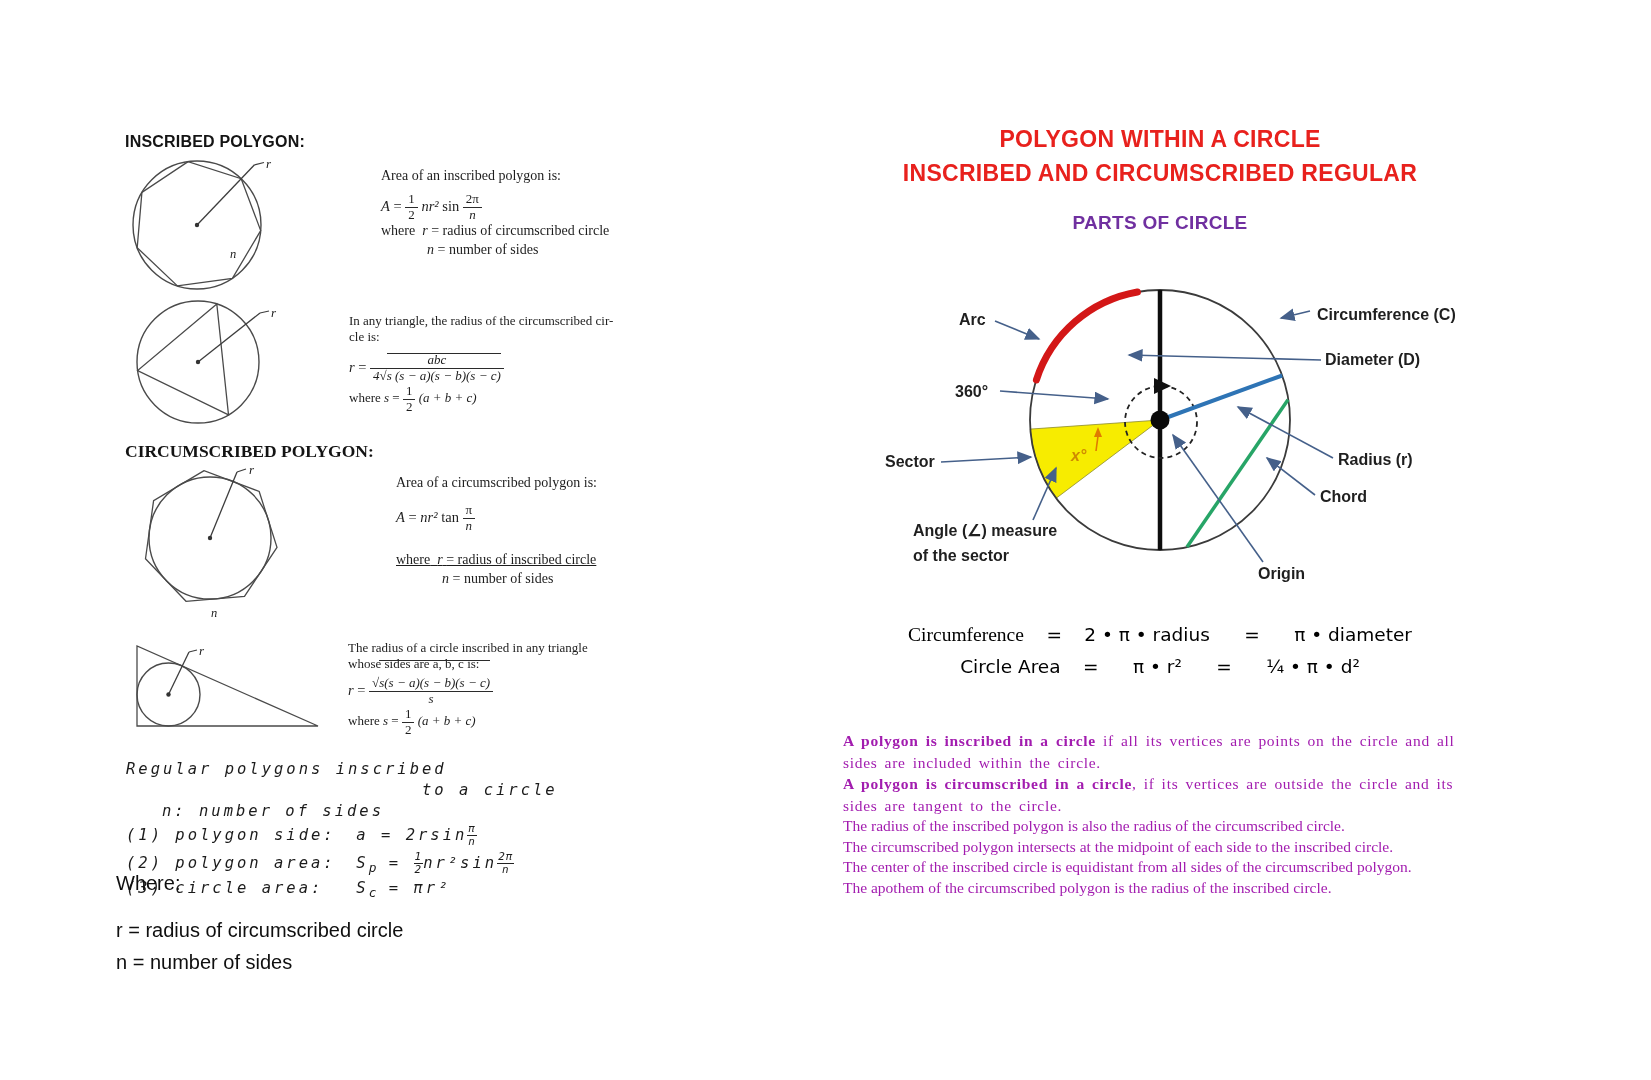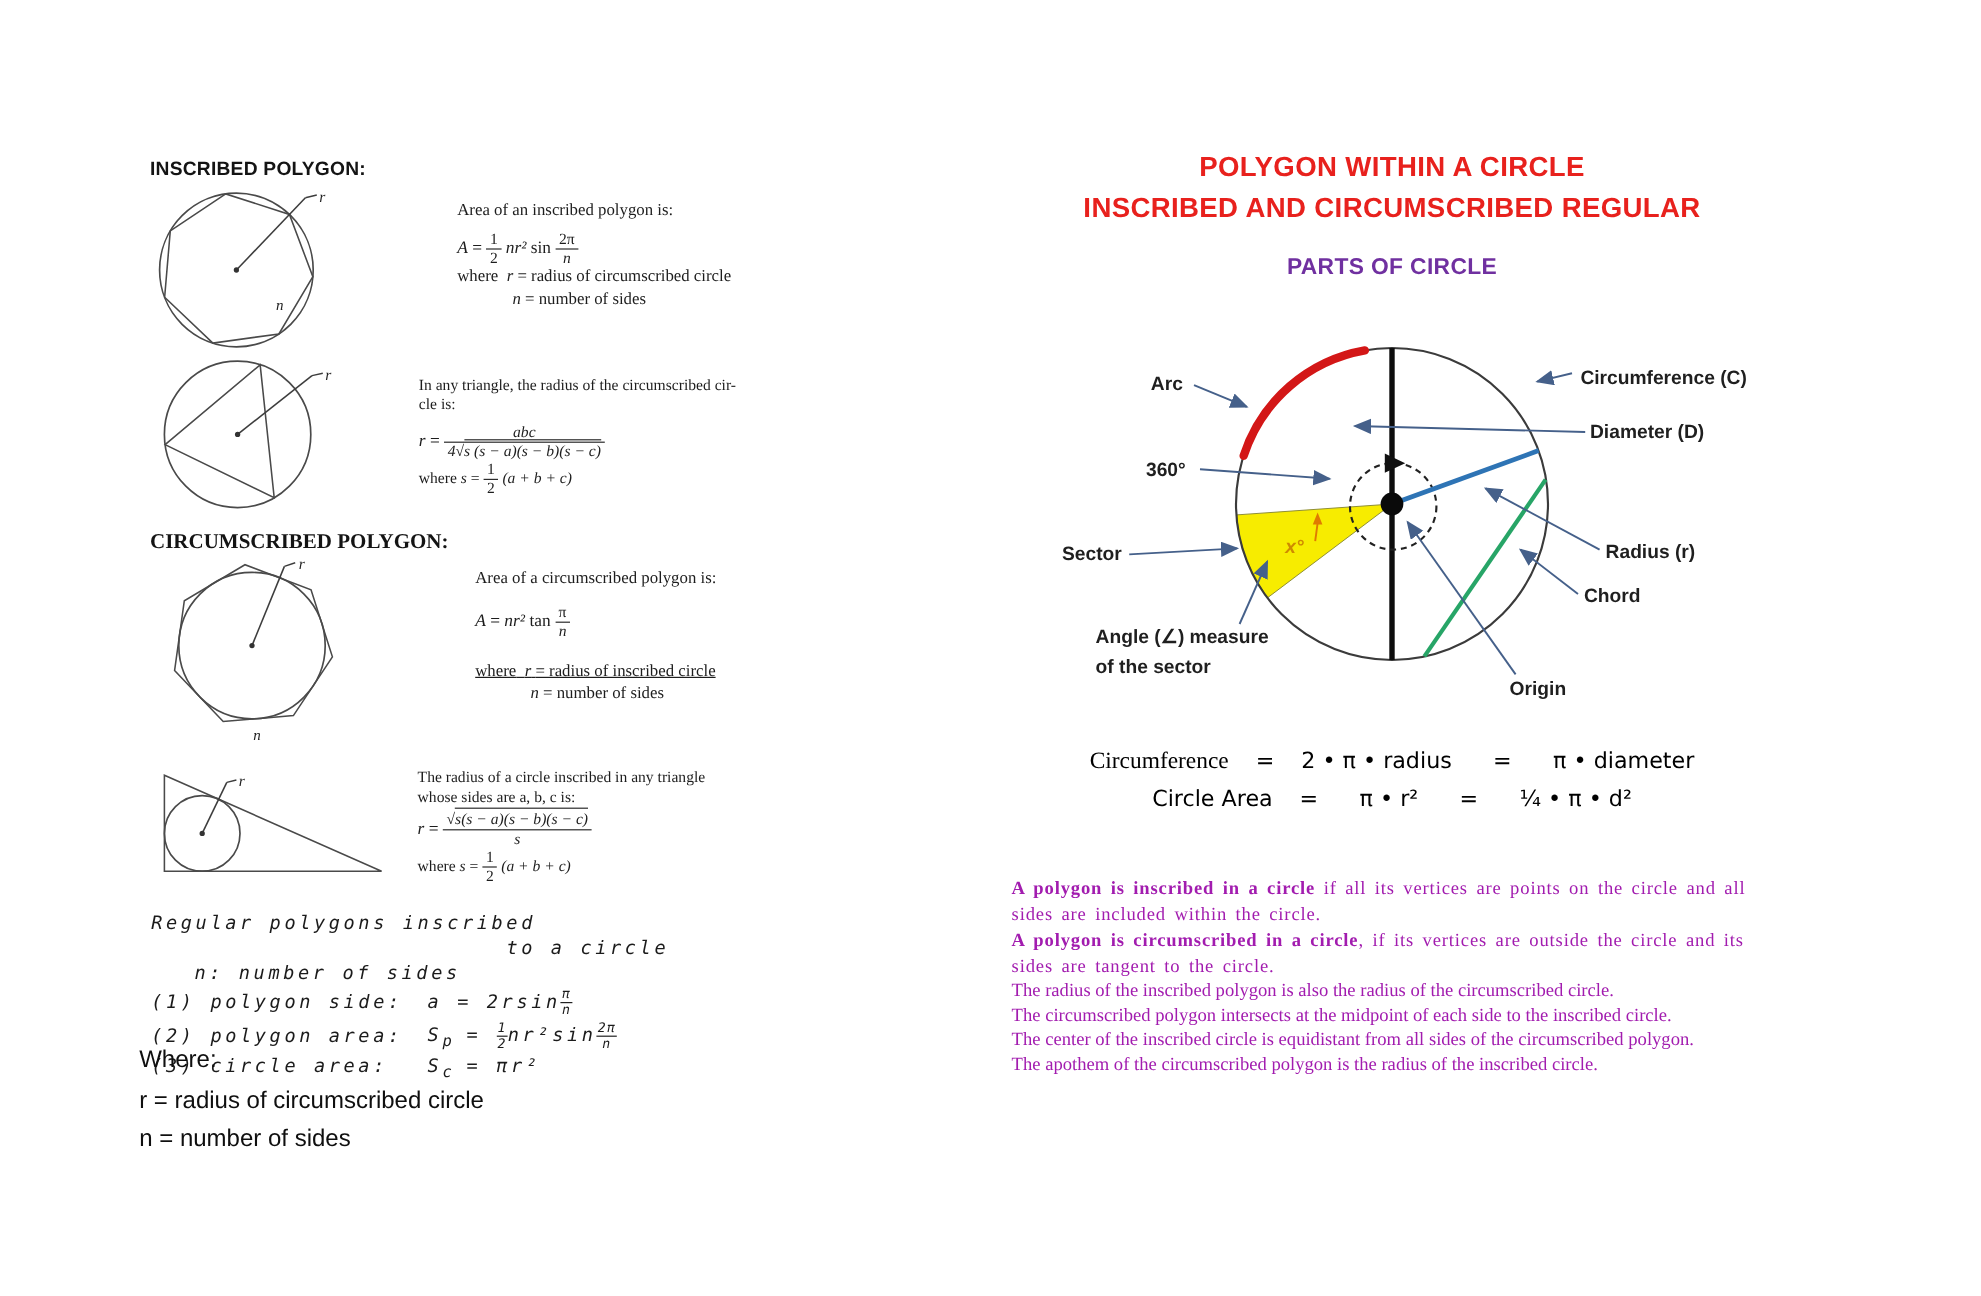--- a/index.html
+++ b/index.html
@@ -11,21 +11,21 @@
   .h-sans  { font:bold 16px "Liberation Sans",sans-serif; color:#141414; letter-spacing:.2px;text-align:right; }
   .h-serif { font:bold 17.5px "Liberation Serif",serif; color:#141414; }
   .sblock  { font:14px "Liberation Serif",serif; color:#1d1d1d; }
   .sblock.small { font-size:13px; }
   .just { text-align:justify; }
   .iv { font-style:italic; }
   .frow { margin-top:8px; font-size:14.5px; }
   .fr { display:inline-block; text-align:center; vertical-align:middle; font-size:13px; line-height:1.15; }
   .fr .t { display:block; border-bottom:1.2px solid #2b2b2b; padding:0 3px; }
   .fr .b { display:block; padding:0 3px; }
-  .ov { border-top:1.2px solid #2b2b2b; padding-top:1px;font-family:Liberation Serif, serif; }
+  .ov { border-top:1.2px solid #2b2b2b; padding-top:14px;font-family:Liberation Serif, serif; }
   .wline { }
   .indent { padding-left:46px; margin-top:3px; }
 
   
   .script { font:15.5px "DejaVu Sans Mono",monospace; font-style:italic; letter-spacing:3px;
             color:#1b1b1b; }
   .script .row { margin-top:3px; white-space:nowrap; }
   .script .lab { display:inline-block; width:218px; }
   .sf { display:inline-block; text-align:center; font-size:11px; line-height:1.1;
         vertical-align:-0.5em; letter-spacing:1px; }
@@ -182,21 +182,21 @@
     </div>
     <div class="row">
       <span class="lab">(3) circle area:</span>
       <span>S</span><sub style="letter-spacing:0;">c</sub>
       <span>= πr²</span>
     </div>
   </div>
 
   <div class="abs where-big" style="left:116px; top:872px;">
     <div>Where:</div>
-    <div style="margin-top:11px;">r = radius of circumscribed circle</div>
+    <div style="margin-top:24px;">r = radius of circumscribed circle</div>
     <div style="margin-top:9px;">n = number of sides</div>
   </div>
 
   <div class="abs rtitle" style="left:855px; top:122px;">
     <div>POLYGON WITHIN A CIRCLE</div>
     <div>INSCRIBED AND CIRCUMSCRIBED REGULAR</div>
   </div>
   <div class="abs rsub" style="left:855px; top:190px;margin-top:22px;">PARTS OF CIRCLE</div>
 
   <svg class="abs" style="left:855px; top:252px;" width="645" height="345" viewBox="0 0 645 345">

